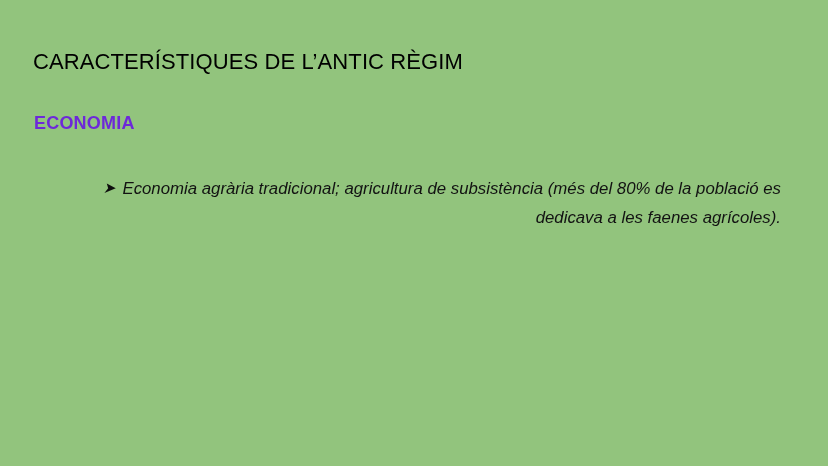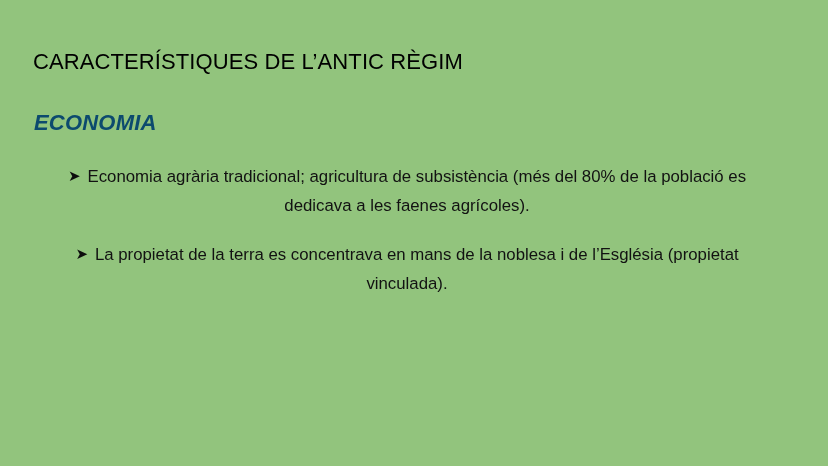--- a/index.html
+++ b/index.html
@@ -28,40 +28,40 @@
     line-height: 38px;
     font-weight: 400;
     color: #000000;
     letter-spacing: 0.1px;
     white-space: nowrap;
   }
   .section-heading {
     position: absolute;
     left: 34px;
     top: 112px;
-    font-size: 22px;
+    font-size: 18px;
     line-height: 22px;
     font-weight: 700;
-    color: #0c4a6e;
+    color: #6d28d9;
     letter-spacing: 0.2px;
-    font-style: italic;
   }
   .body-block {
     position: absolute;
     left: 33px;
     top: 158px;
     width: 748px;
   }
   .bullet-para {
     position: relative;
     font-size: 16.8px;
     line-height: 29px;
     color: #121212;
-    text-align: center;
-    margin: 4px 0 20px 0;
+    text-align: right;
+    margin: 16px 0 20px 0;
+    font-style: italic;
   }
   .bullet-para:last-child {
     margin-bottom: 0;
   }
   .bullet-glyph {
     display: inline-block;
     font-size: 15px;
     line-height: 29px;
     color: #0d0d0d;
     margin-right: 7px;
@@ -79,20 +79,17 @@
   <div class="slide-title">CARACTERÍSTIQUES DE L’ANTIC RÈGIM</div>
 
   <div class="section-heading">ECONOMIA</div>
 
   <div class="body-block">
 
     <p class="bullet-para">
       <span class="bullet-glyph">➤</span><span class="bullet-text">Economia agrària tradicional; agricultura de subsistència (més del 80% de la població es dedicava a les faenes agrícoles).</span>
     </p>
 
-    <p class="bullet-para">
-      <span class="bullet-glyph">➤</span><span class="bullet-text">La propietat de la terra es concentrava en mans de la noblesa i de l’Església (propietat vinculada).</span>
-    </p>
 
 
   </div>
 
 </div>
 
 </body></html>

